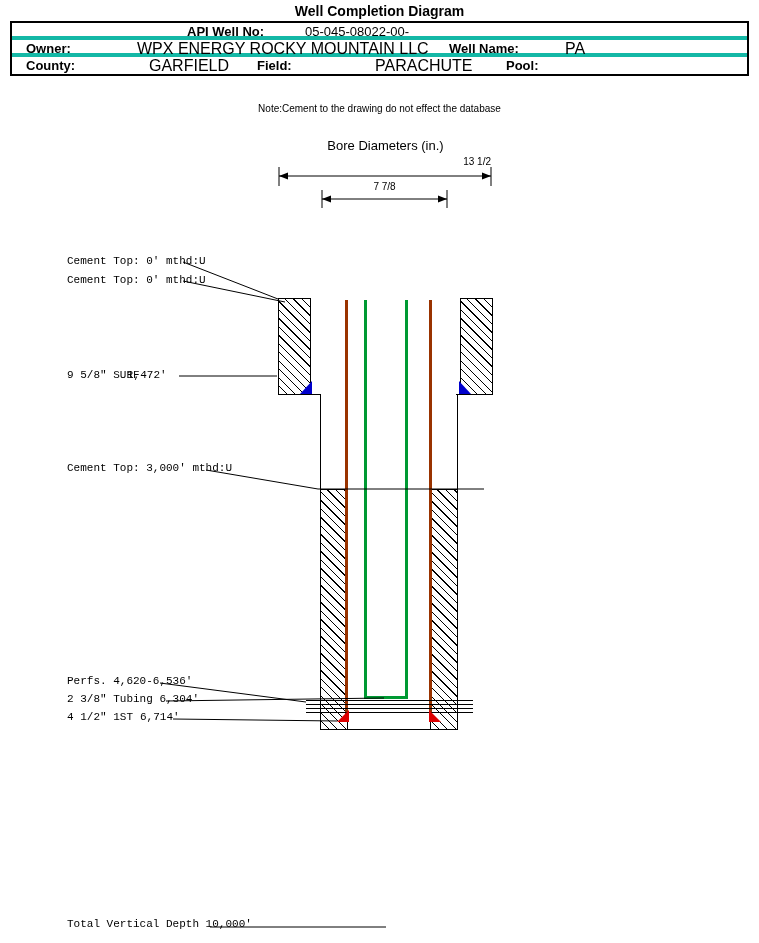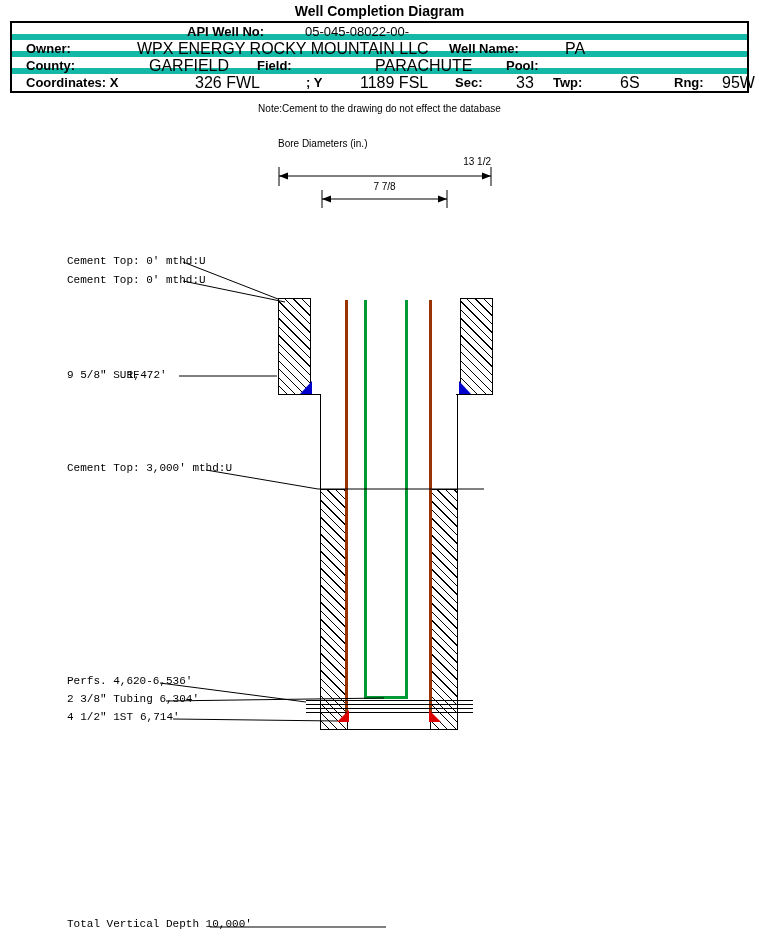--- a/index.html
+++ b/index.html
@@ -14,34 +14,34 @@
   .title {
     position:absolute; top:3px; left:0; width:100%;
     text-align:center; font-weight:bold; font-size:14px;
   }
 
   
   .tbl {
     position:absolute; left:10px; top:21px; width:739px;
     border:2px solid #000;
   }
-  .row { position:relative; height:17px; border-bottom:6px solid #14b8a6; }
+  .row { position:relative; height:17px; border-bottom:4px solid #14b8a6; }
   .row:last-child { border-bottom:none; }
   .row span { position:absolute; top:0; line-height:17px; white-space:nowrap; }
   .lbl { font-weight:bold; font-size:13px; }
   .val { font-size:16px; }
 
   .note {
     position:absolute; top:103px; left:0; width:100%;
     text-align:center; font-size:10px;
   }
 
   .bore-heading {
     position:absolute; top:138px; left:278px; width:215px;
-    font-size:10px;
+    text-align:center; font-size:13px;
   }
   .dim-label { position:absolute; text-align:center; font-size:10px; }
   .dim1-label { top:156px; left:279px; width:212px;text-align:right; }
   .dim2-label { top:181px; left:322px; width:125px; }
 
   
   .hatch {
     position:absolute;
     border:1px solid #000;
     background:repeating-linear-gradient(45deg, transparent 0, transparent 5px, #000 5px, #000 6px);
@@ -104,32 +104,20 @@
       <span class="lbl" style="left:437px">Well Name:</span>
       <span class="val" style="left:553px">PA</span>
     </div>
     <div class="row">
       <span class="lbl" style="left:14px">County:</span>
       <span class="val" style="left:137px">GARFIELD</span>
       <span class="lbl" style="left:245px">Field:</span>
       <span class="val" style="left:363px">PARACHUTE</span>
       <span class="lbl" style="left:494px">Pool:</span>
       <span class="val" style="left:545px"></span>
-    </div>
-    <div class="row">
-      <span class="lbl" style="left:14px">Coordinates: X</span>
-      <span class="val" style="left:183px">326 FWL</span>
-      <span class="lbl" style="left:294px">; Y</span>
-      <span class="val" style="left:348px">1189 FSL</span>
-      <span class="lbl" style="left:443px">Sec:</span>
-      <span class="val" style="left:504px">33</span>
-      <span class="lbl" style="left:541px">Twp:</span>
-      <span class="val" style="left:608px">6S</span>
-      <span class="lbl" style="left:662px">Rng:</span>
-      <span class="val" style="left:710px">95W</span>
     </div>
   </div>
 
   <div class="note">Note:Cement to the drawing do not effect the database</div>
 
   <div class="bore-heading">Bore Diameters (in.)</div>
   <div class="dim-label dim1-label">13 1/2</div>
   <div class="dim-label dim2-label">7 7/8</div>
 
   <div class="hatch surf-left"></div>

